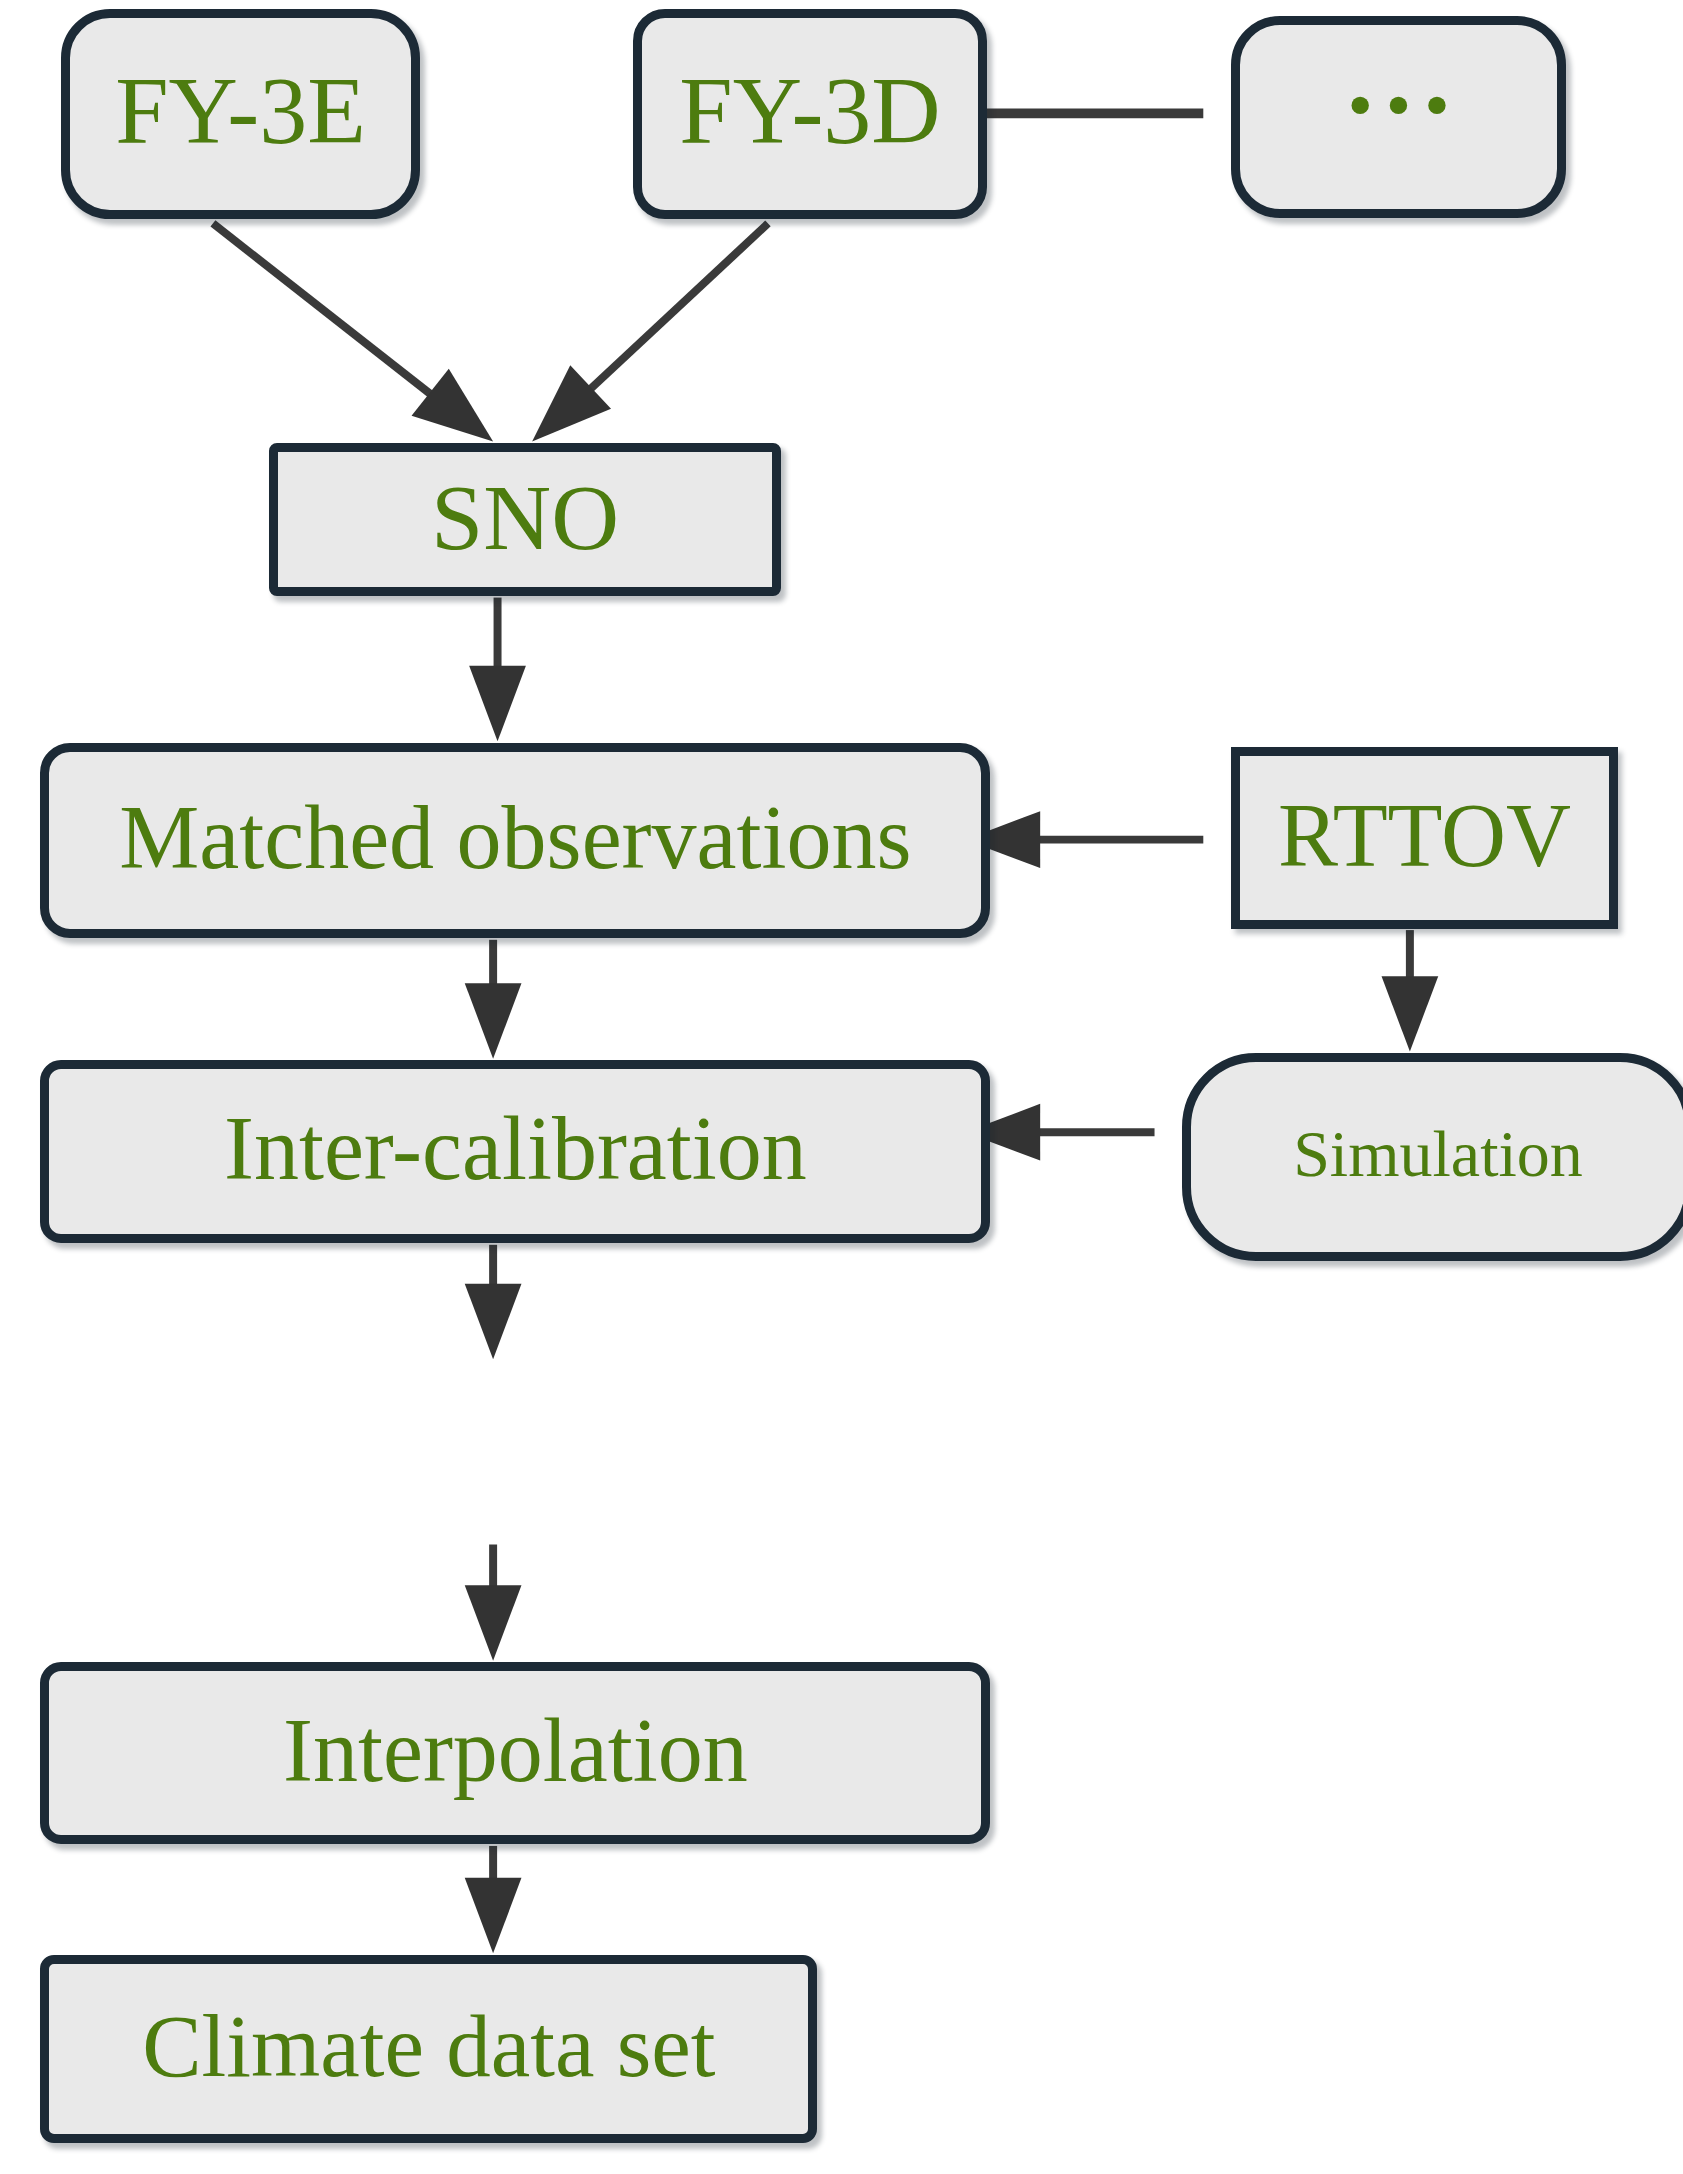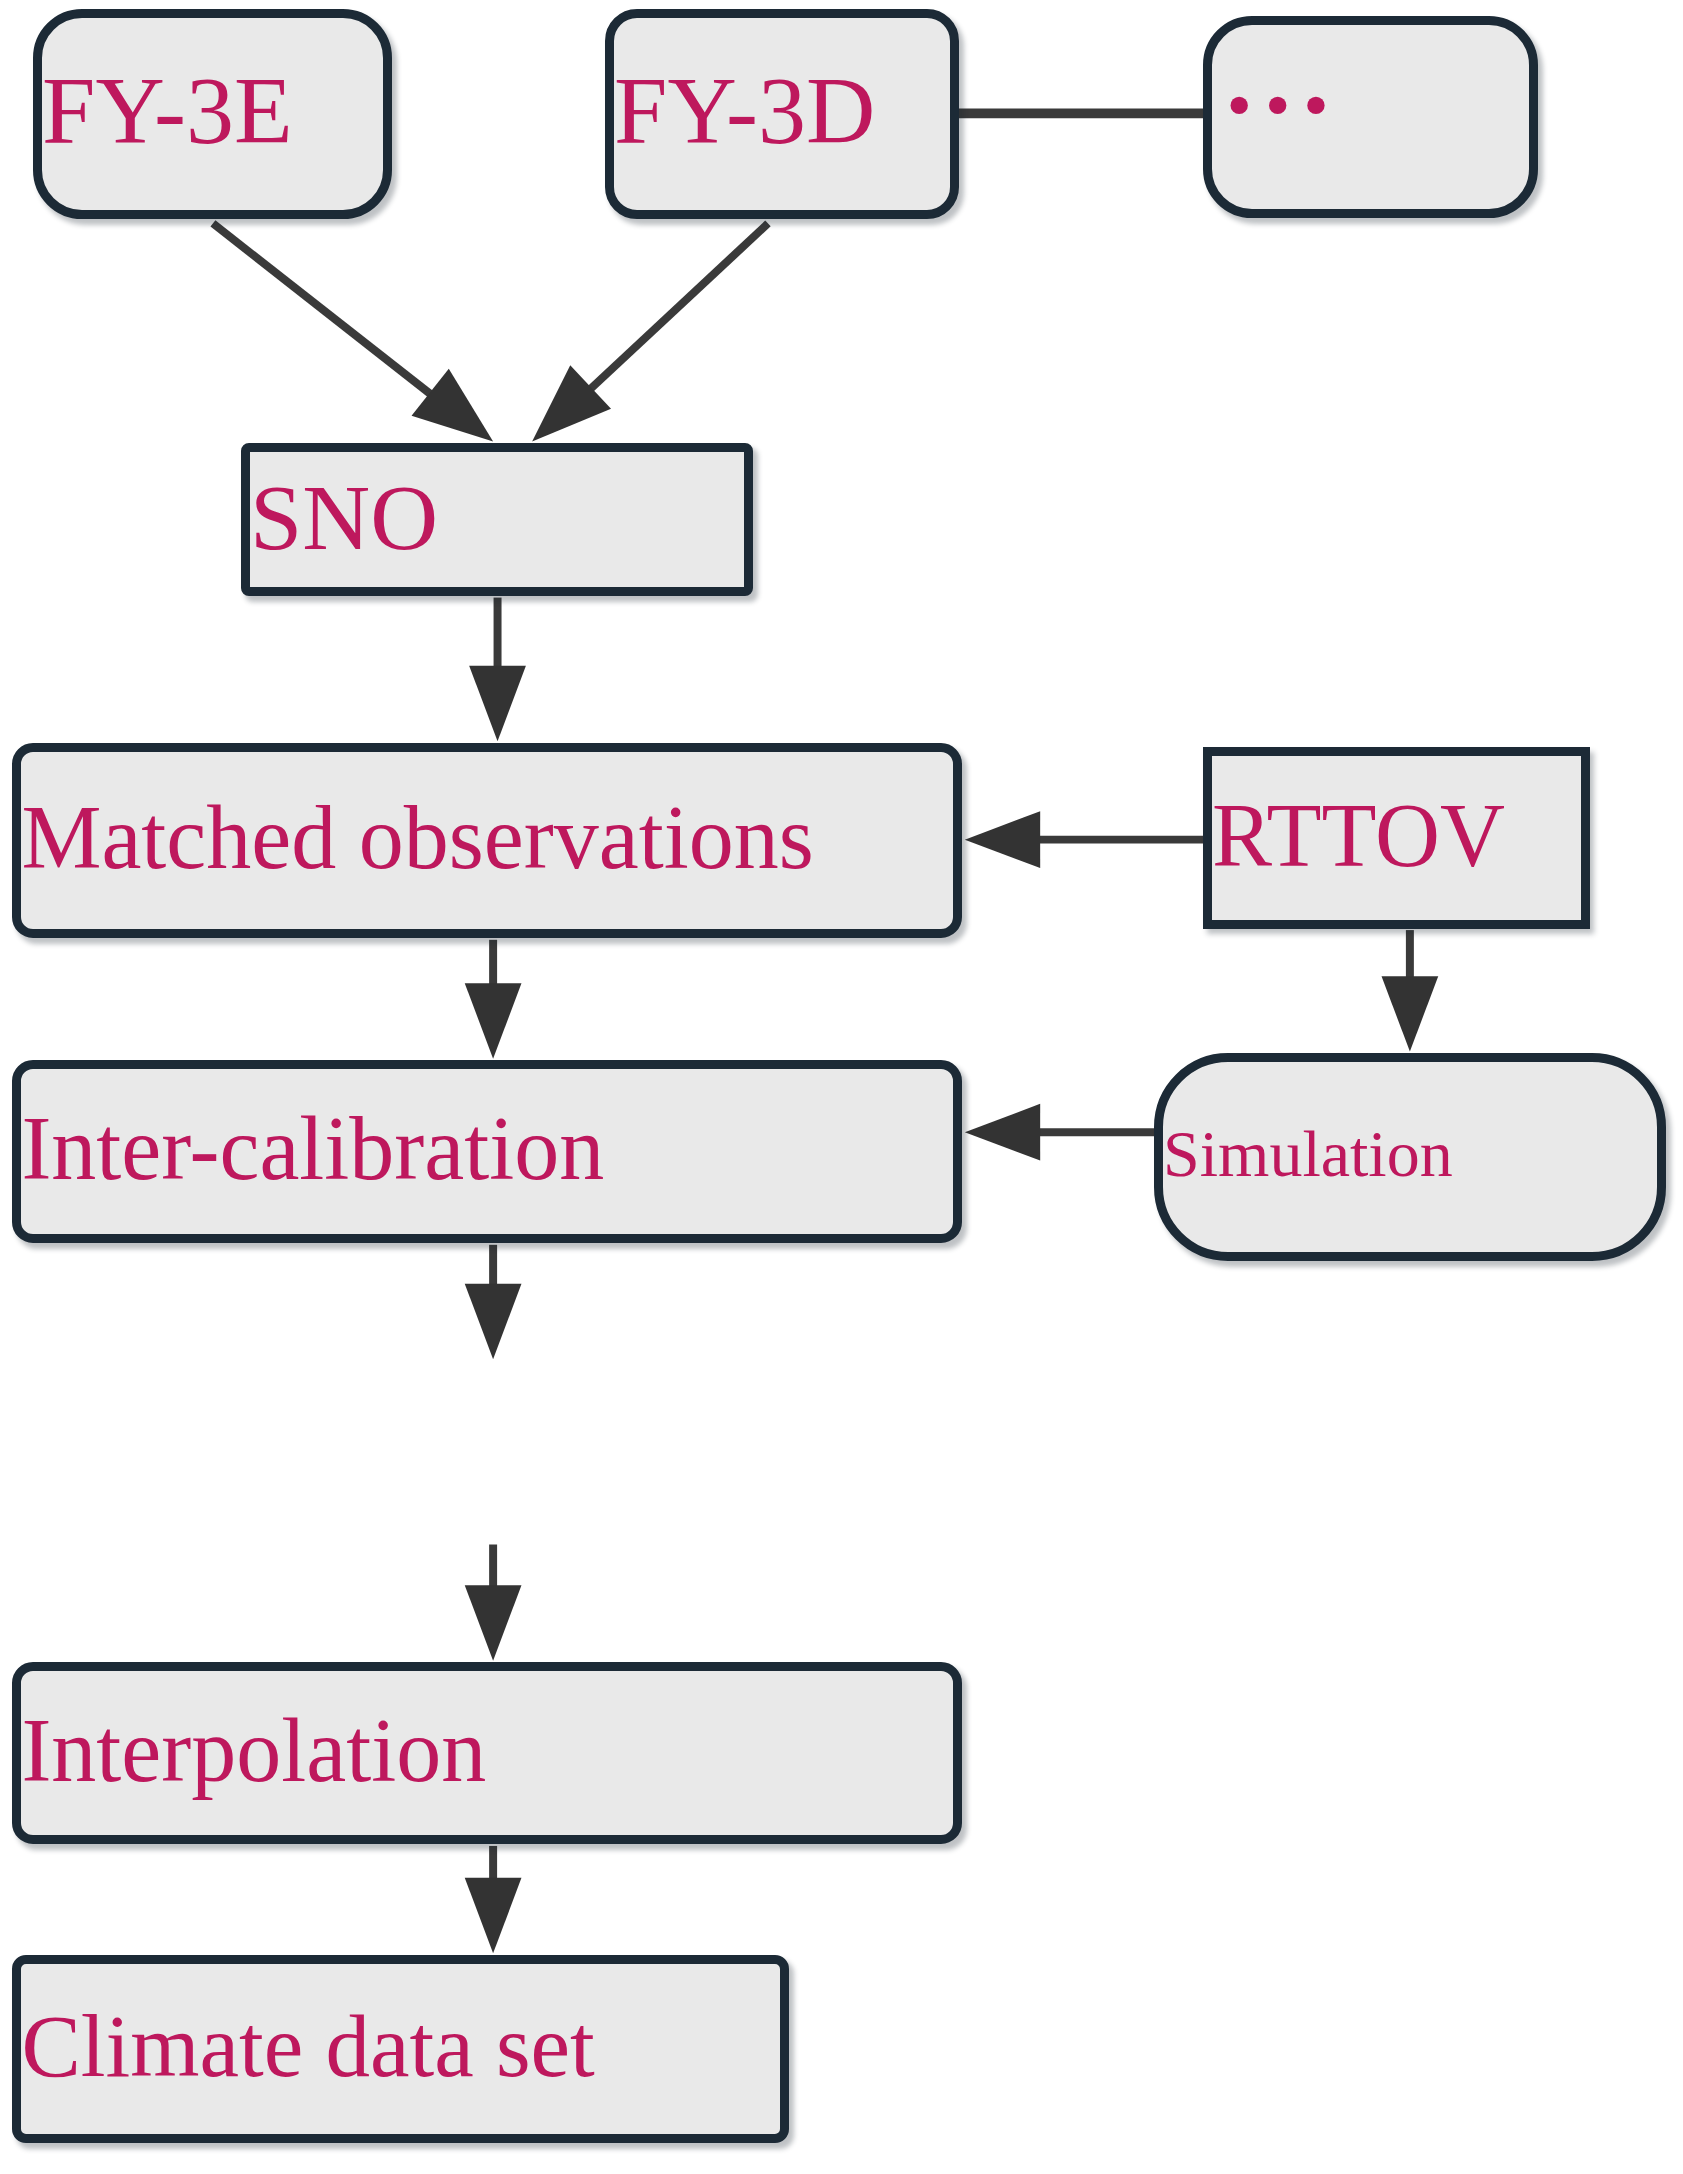--- a/index.html
+++ b/index.html
@@ -6,31 +6,32 @@
   .stage{
     position:relative;width:1684px;height:2174px;background:#ffffff;
     font-family:"Liberation Serif","DejaVu Serif",serif;overflow:hidden;
   }
   svg.edges{position:absolute;left:0;top:0;z-index:1;}
   .edge-line{stroke:#3a3a3a;stroke-width:9;fill:none;}
   .edge-line.thick{stroke-width:11;}
   .edge-head{fill:#333333;stroke:none;}
   .node{
     position:absolute;box-sizing:border-box;z-index:2;
-    background:#e9e9e9;border:9.8px solid #1c2a36;color:#be185d;
-    display:flex;align-items:center;justify-content:flex-start;
+    background:#e9e9e9;border:9.8px solid #1c2a36;color:#4d7c0f;
+    display:flex;align-items:center;justify-content:center;
     box-shadow:4.4px 5.3px 5.3px rgba(25,35,45,0.28);
+    margin-left:28px;
   }
   .node .lbl{white-space:nowrap;transform:translateY(-3.5px);}
   .n-fy3e{left:33px;top:8.9px;width:359px;height:210px;border-radius:49px;font-size:96px;}
   .n-fy3d{left:605px;top:8.9px;width:354px;height:210px;border-radius:32px;font-size:96px;}
   .n-dots{left:1203px;top:16px;width:335px;height:202px;border-radius:49px;font-size:64px;font-weight:bold;letter-spacing:16px;}
   .n-dots .lbl{padding-left:16px;transform:translateY(-12.4px);}
   .n-sno{left:241px;top:443px;width:512px;height:153px;border-radius:8px;font-size:94px;}
-  .n-matched{left:12.4px;top:743px;width:950px;height:195px;border-radius:21px;font-size:90px;}
+  .n-matched{left:12.4px;top:743px;width:950px;height:195px;border-radius:30px;font-size:90px;}
   .n-rttov{left:1203px;top:747px;width:387px;height:182px;border-radius:0px;font-size:90px;}
   .n-simulation{left:1154px;top:1053px;width:512px;height:208px;border-radius:74px;font-size:66px;}
   .n-intercal{left:12.4px;top:1060px;width:950px;height:183px;border-radius:21px;font-size:90px;}
   .n-limb{left:12.4px;top:1361px;width:950px;height:182px;border-radius:21px;font-size:90px;}
   .n-interp{left:12.4px;top:1662px;width:950px;height:182px;border-radius:21px;font-size:90px;}
   .n-climate{left:12.4px;top:1955px;width:777px;height:188px;border-radius:14px;font-size:89px;}
 </style>
 </head>
 <body>
 

